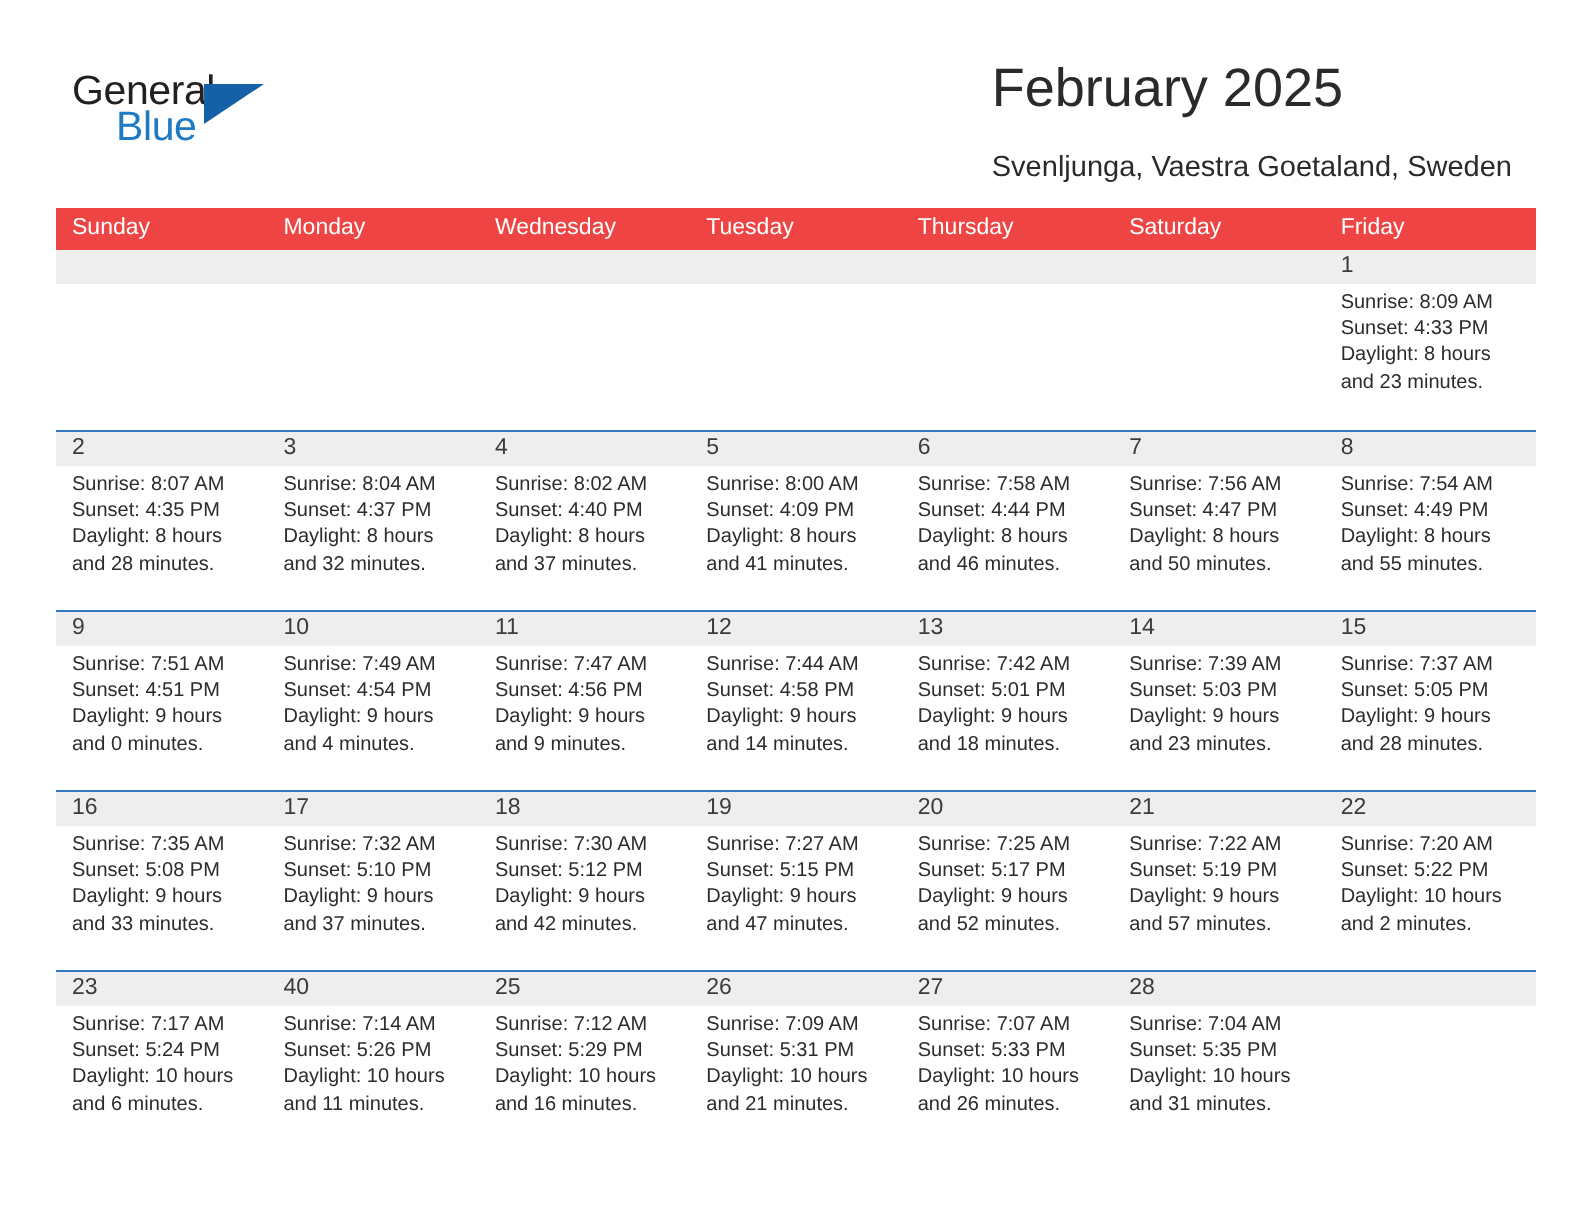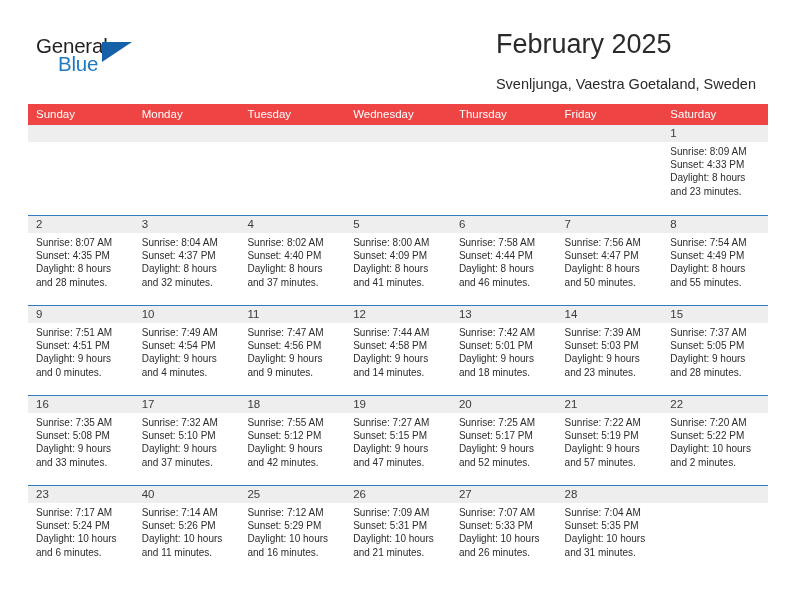--- a/index.html
+++ b/index.html
@@ -181,25 +181,25 @@
       <div class="location">Svenljunga, Vaestra Goetaland, Sweden</div>
     </div>
 
   </div>
 
   <div class="calendar">
 
     <div class="weekday-row">
       <div class="weekday">Sunday</div>
       <div class="weekday">Monday</div>
+      <div class="weekday">Wednesday</div>
       <div class="weekday">Tuesday</div>
-      <div class="weekday">Wednesday</div>
       <div class="weekday">Thursday</div>
+      <div class="weekday">Saturday</div>
       <div class="weekday">Friday</div>
-      <div class="weekday">Saturday</div>
     </div>
 
     <div class="week first">
       <div class="daynum-band"></div>
       <div class="cells">
         <div class="cell empty">
           <div class="daynum"></div>
           <div class="details">
             <div></div>
             <div></div>
@@ -419,21 +419,21 @@
           <div class="details">
             <div>Sunrise: 7:32 AM</div>
             <div>Sunset: 5:10 PM</div>
             <div>Daylight: 9 hours</div>
             <div>and 37 minutes.</div>
           </div>
         </div>
         <div class="cell">
           <div class="daynum">18</div>
           <div class="details">
-            <div>Sunrise: 7:55 AM</div>
+            <div>Sunrise: 7:30 AM</div>
             <div>Sunset: 5:12 PM</div>
             <div>Daylight: 9 hours</div>
             <div>and 42 minutes.</div>
           </div>
         </div>
         <div class="cell">
           <div class="daynum">19</div>
           <div class="details">
             <div>Sunrise: 7:27 AM</div>
             <div>Sunset: 5:15 PM</div>

